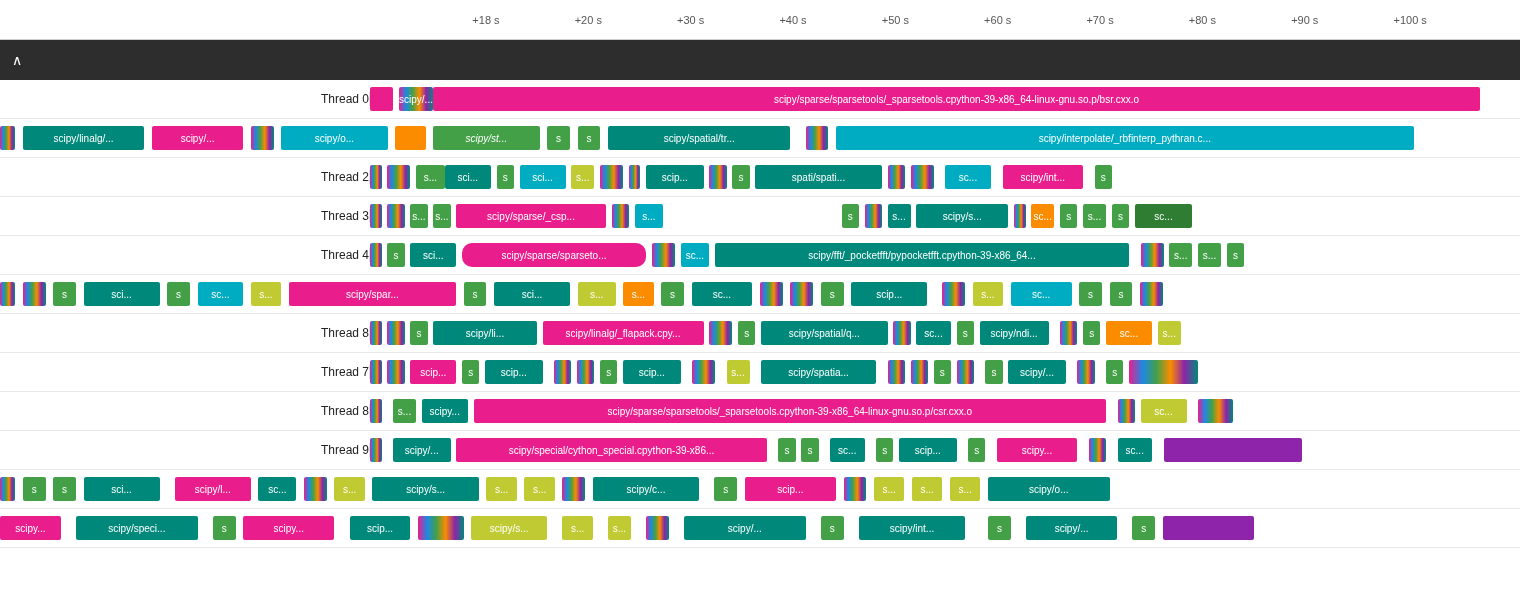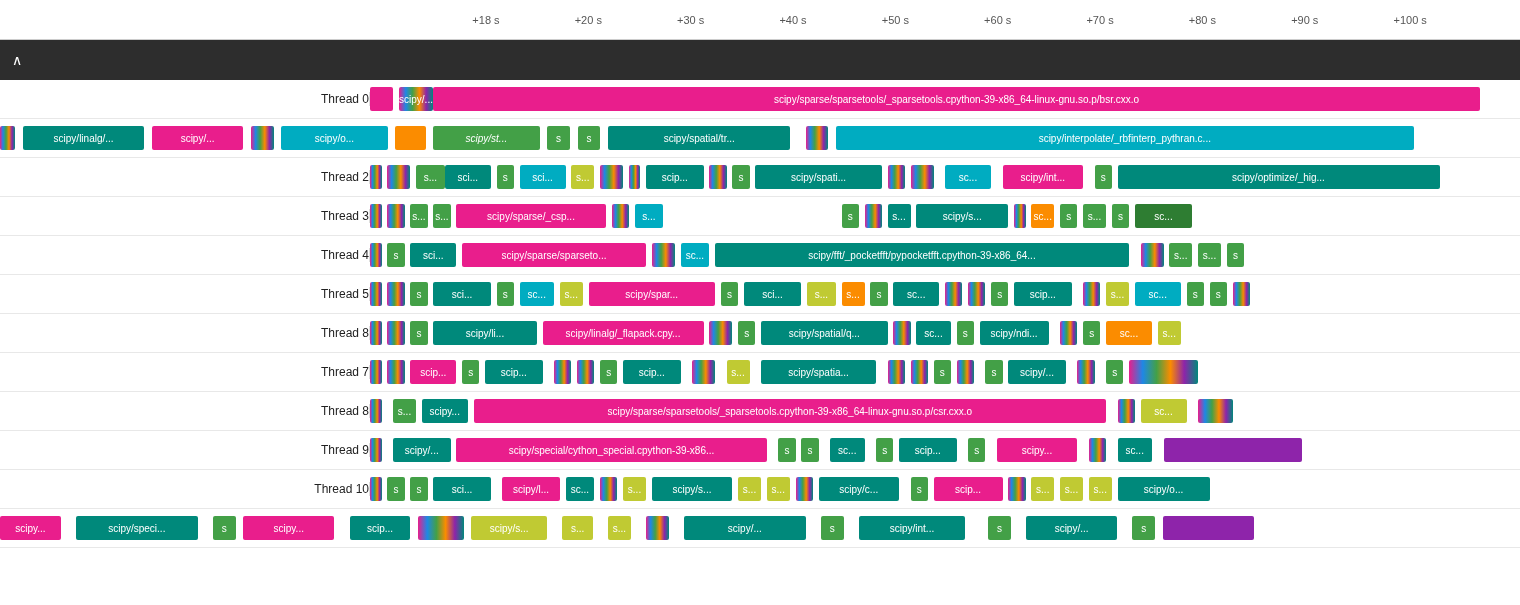--- a/index.html
+++ b/index.html
@@ -164,27 +164,26 @@
         <div class="bar bar-green" style="left: 4%; width: 2.5%;">s...</div>
         <div class="bar bar-teal" style="left: 6.5%; width: 4%;">sci...</div>
         <div class="bar bar-green" style="left: 11%; width: 1.5%;">s</div>
         <div class="bar bar-cyan" style="left: 13%; width: 4%;">sci...</div>
         <div class="bar bar-lime" style="left: 17.5%; width: 2%;">s...</div>
         <div class="bar bar-multicolor" style="left: 20%; width: 2%;"></div>
         <div class="bar bar-multicolor" style="left: 22.5%; width: 1%;"></div>
         <div class="bar bar-teal" style="left: 24%; width: 5%;">scip...</div>
         <div class="bar bar-multicolor" style="left: 29.5%; width: 1.5%;"></div>
         <div class="bar bar-green" style="left: 31.5%; width: 1.5%;">s</div>
-        <div class="bar bar-teal" style="left: 33.5%; width: 11%;">scipy/spati...</div>
+        <div class="bar bar-teal" style="left: 33.5%; width: 11%;">spati/spati...</div>
         <div class="bar bar-multicolor" style="left: 45%; width: 1.5%;"></div>
         <div class="bar bar-multicolor" style="left: 47%; width: 2%;"></div>
         <div class="bar bar-cyan" style="left: 50%; width: 4%;">sc...</div>
         <div class="bar bar-pink" style="left: 55%; width: 7%;">scipy/int...</div>
         <div class="bar bar-green" style="left: 63%; width: 1.5%;">s</div>
-        <div class="bar bar-teal" style="left: 65%; width: 28%;">scipy/optimize/_hig...</div>
       </div>
     </div>
     <div class="thread-row">
       <div class="thread-label">Thread 3</div>
       <div class="thread-track">
         <div class="bar bar-multicolor" style="left: 0%; width: 1%;"></div>
         <div class="bar bar-multicolor" style="left: 1.5%; width: 1.5%;"></div>
         <div class="bar bar-green" style="left: 3.5%; width: 1.5%;">s...</div>
         <div class="bar bar-green" style="left: 5.5%; width: 1.5%;">s...</div>
         <div class="bar bar-pink" style="left: 7.5%; width: 13%;">scipy/sparse/_csp...</div>
@@ -201,32 +200,31 @@
         <div class="bar bar-green" style="left: 64.5%; width: 1.5%;">s</div>
         <div class="bar bar-darkgreen" style="left: 66.5%; width: 5%;">sc...</div>
       </div>
     </div>
     <div class="thread-row">
       <div class="thread-label">Thread 4</div>
       <div class="thread-track">
         <div class="bar bar-multicolor" style="left: 0%; width: 1%;"></div>
         <div class="bar bar-green" style="left: 1.5%; width: 1.5%;">s</div>
         <div class="bar bar-teal" style="left: 3.5%; width: 4%;">sci...</div>
-        <div class="bar bar-pink" style="left: 8%; width: 16%;">scipy/sparse/sparseto...</div>
+        <div class="bar bar-pink" style="left: 8%; width: 16%; border-radius: 10px;">scipy/sparse/sparseto...</div>
         <div class="bar bar-multicolor" style="left: 24.5%; width: 2%;"></div>
         <div class="bar bar-cyan" style="left: 27%; width: 2.5%;">sc...</div>
         <div class="bar bar-teal" style="left: 30%; width: 36%;">scipy/fft/_pocketfft/pypocketfft.cpython-39-x86_64...</div>
         <div class="bar bar-multicolor" style="left: 67%; width: 2%;"></div>
         <div class="bar bar-green" style="left: 69.5%; width: 2%;">s...</div>
         <div class="bar bar-green" style="left: 72%; width: 2%;">s...</div>
         <div class="bar bar-green" style="left: 74.5%; width: 1.5%;">s</div>
       </div>
     </div>
     <div class="thread-row">
-      <div class="thread-label">Thread 5</div>
       <div class="thread-track">
         <div class="bar bar-multicolor" style="left: 0%; width: 1%;"></div>
         <div class="bar bar-multicolor" style="left: 1.5%; width: 1.5%;"></div>
         <div class="bar bar-green" style="left: 3.5%; width: 1.5%;">s</div>
         <div class="bar bar-teal" style="left: 5.5%; width: 5%;">sci...</div>
         <div class="bar bar-green" style="left: 11%; width: 1.5%;">s</div>
         <div class="bar bar-cyan" style="left: 13%; width: 3%;">sc...</div>
         <div class="bar bar-lime" style="left: 16.5%; width: 2%;">s...</div>
         <div class="bar bar-pink" style="left: 19%; width: 11%;">scipy/spar...</div>
         <div class="bar bar-green" style="left: 30.5%; width: 1.5%;">s</div>
@@ -318,21 +316,20 @@
         <div class="bar bar-green" style="left: 44%; width: 1.5%;">s</div>
         <div class="bar bar-teal" style="left: 46%; width: 5%;">scip...</div>
         <div class="bar bar-green" style="left: 52%; width: 1.5%;">s</div>
         <div class="bar bar-pink" style="left: 54.5%; width: 7%;">scipy...</div>
         <div class="bar bar-multicolor" style="left: 62.5%; width: 1.5%;"></div>
         <div class="bar bar-teal" style="left: 65%; width: 3%;">sc...</div>
         <div class="bar bar-purple" style="left: 69%; width: 12%;"></div>
       </div>
     </div>
     <div class="thread-row">
-      <div class="thread-label">Thread 10</div>
       <div class="thread-track">
         <div class="bar bar-multicolor" style="left: 0%; width: 1%;"></div>
         <div class="bar bar-green" style="left: 1.5%; width: 1.5%;">s</div>
         <div class="bar bar-green" style="left: 3.5%; width: 1.5%;">s</div>
         <div class="bar bar-teal" style="left: 5.5%; width: 5%;">sci...</div>
         <div class="bar bar-pink" style="left: 11.5%; width: 5%;">scipy/l...</div>
         <div class="bar bar-teal" style="left: 17%; width: 2.5%;">sc...</div>
         <div class="bar bar-multicolor" style="left: 20%; width: 1.5%;"></div>
         <div class="bar bar-lime" style="left: 22%; width: 2%;">s...</div>
         <div class="bar bar-teal" style="left: 24.5%; width: 7%;">scipy/s...</div>

